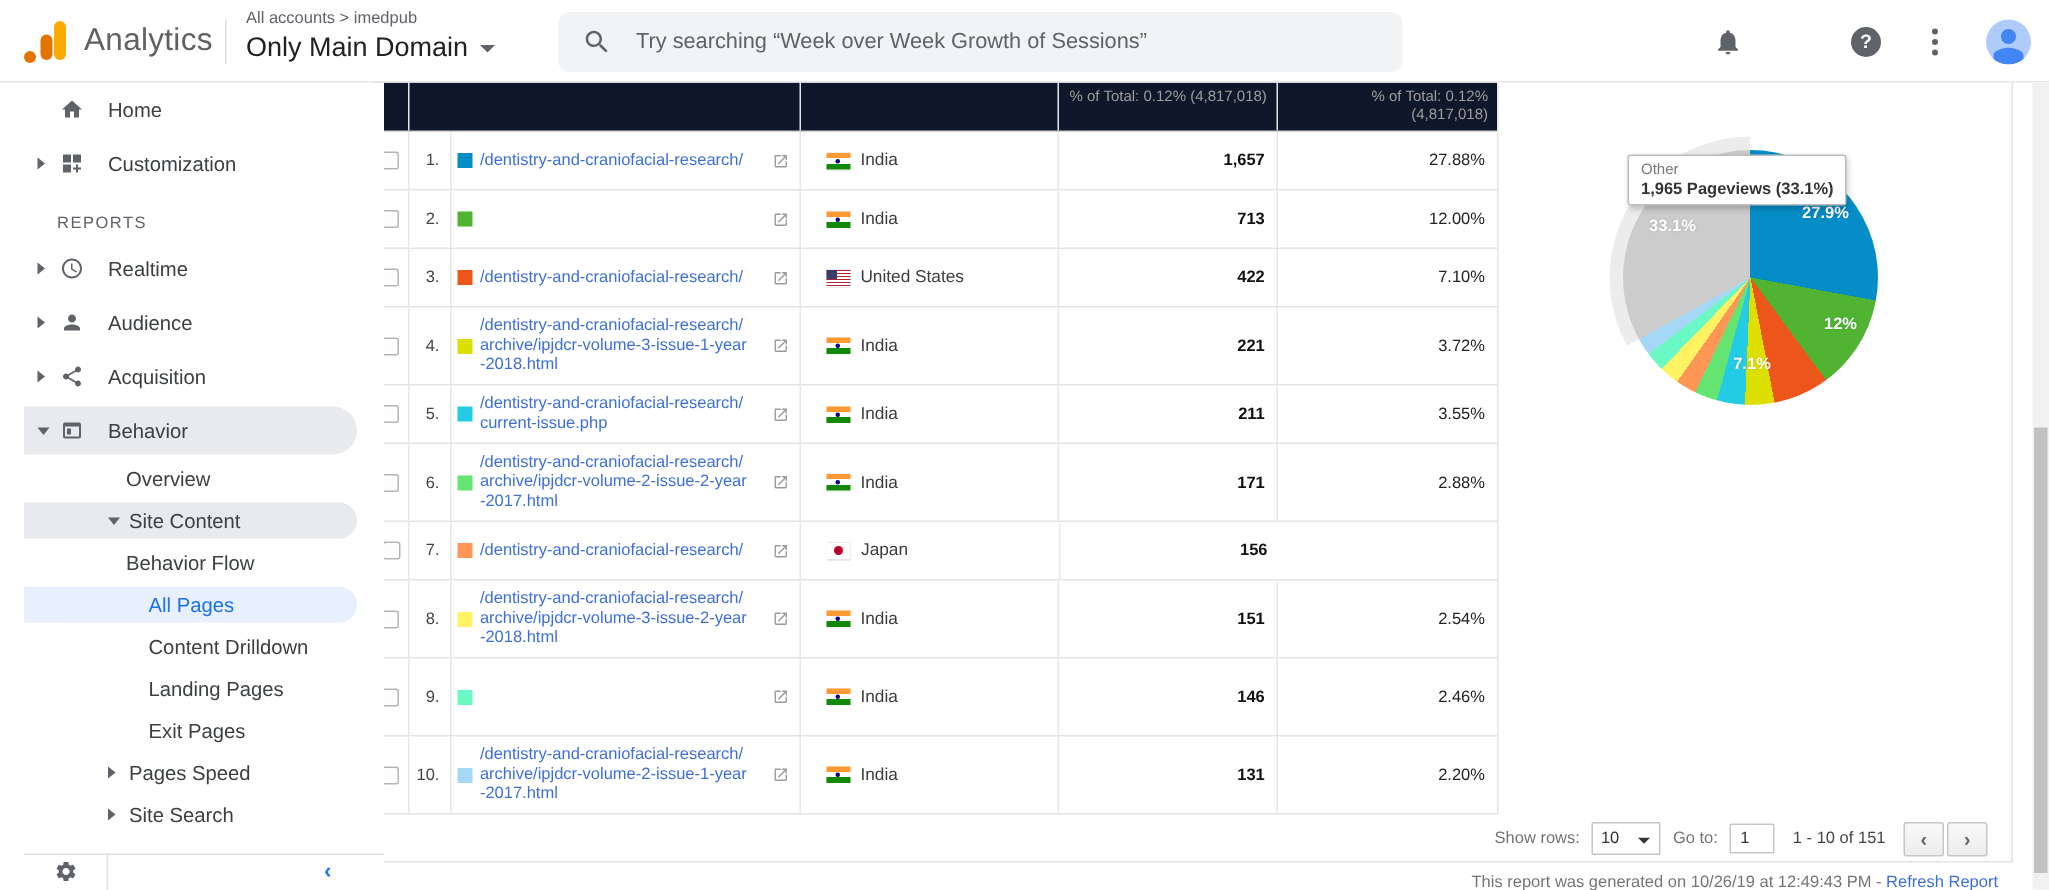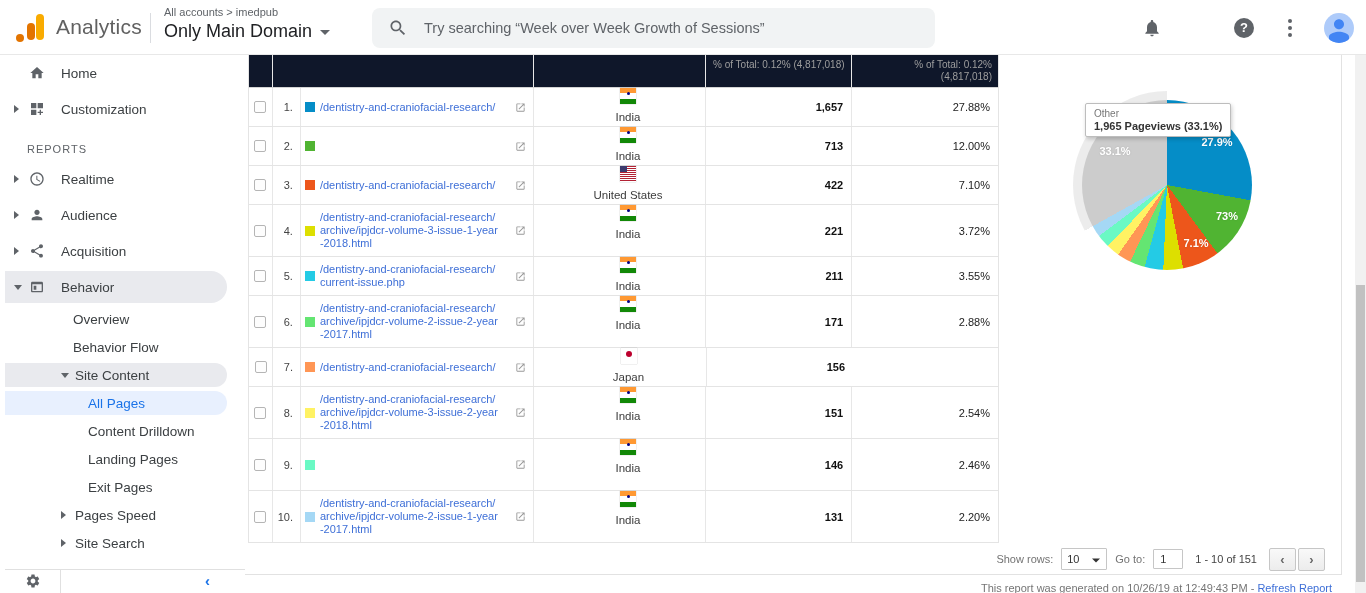--- a/index.html
+++ b/index.html
@@ -28,21 +28,21 @@
   .grid-ico { display:grid; grid-template-columns:8px 8px; grid-template-rows:8px 8px; gap:3px; }
   .grid-ico i { background:#5f6368; }
   .help-ico { width:20px; height:20px; border-radius:50%; background:#5f6368; color:#fff; font-size:13px;
     font-weight:bold; display:flex; align-items:center; justify-content:center; }
   .dots-ico { color:#5f6368; font-size:17px; font-weight:bold; letter-spacing:0; line-height:5px;
     display:flex; flex-direction:column; gap:3px; align-items:center; }
   .dots-ico i { width:4px; height:4px; border-radius:50%; background:#5f6368; }
   .avatar { width:30px; height:30px; border-radius:50%; background:#aecbfa; display:flex; align-items:flex-end; justify-content:center; overflow:hidden; }
 
   
-  .sidebar { position:absolute; left:5px; top:55px; width:240px; height:538px; background:#fff; z-index:10; }
+  .sidebar { position:absolute; left:16px; top:55px; width:240px; height:538px; background:#fff; z-index:10; }
   .nav-item { position:relative; display:flex; align-items:center; height:36px; cursor:pointer; color:#3c4043; font-size:13.5px; }
   .nav-item .pill { position:absolute; left:0; top:2px; bottom:2px; right:18px; border-radius:0 16px 16px 0; z-index:0; }
   .pill.gray { background:#e9eaee; }
   .pill.blue { background:#e8f0fe; }
   .nav-item > * { z-index:1; }
   .tri { width:0; height:0; position:absolute; }
   .tri.right { border-top:4px solid transparent; border-bottom:4px solid transparent; border-left:5px solid #5f6368; }
   .tri.down { border-left:4px solid transparent; border-right:4px solid transparent; border-top:5px solid #5f6368; }
   .lvl0 .tri { left:9px; }
   .nav-ico { position:absolute; left:24px; width:16px; height:16px; color:#5f6368; }
@@ -65,21 +65,21 @@
   
   .main { position:absolute; left:240px; top:55px; width:1115px; height:538px; background:#fff; }
   .card { position:absolute; left:0; top:0; width:1102px; height:520px; background:#fff;
     border-right:1px solid #e2e2e2; border-bottom:1px solid #e2e2e2; }
 
   .gtable { position:absolute; left:8px; top:0; width:751px; border-left:1px solid #e4e4e4; border-right:1px solid #e4e4e4; }
   .trow, .band { display:flex; border-bottom:1px solid #e4e4e4; }
   .band { height:33px; background:#0f172a; border-bottom:1px solid #d4d4d4; }
   .c { border-right:1px solid #e7e7e7; display:flex; align-items:center; }
   .c:last-child { border-right:none; }
-  .cw0{width:24px;} .cw1{width:28px;} .cw2{width:233px;} .cw3{width:173px;flex-direction:column;} .cw4{width:146px;} .cw5{width:146px;}
+  .cw0{width:24px;} .cw1{width:28px;} .cw2{width:233px;} .cw3{width:173px;} .cw4{width:146px;} .cw5{width:146px;}
   .band .c { font-size:10px; color:#9e9e9e; align-items:flex-start; padding-top:4px; }
   .band .cw4 { justify-content:center; }
   .band .cw5 { justify-content:flex-end; text-align:right; padding-right:6px; line-height:12px; }
 
   .cb-c { justify-content:center; }
   .cb { width:12px; height:12px; border:1px solid #b5b5b5; border-radius:2px; background:#fdfdfd; }
   .rank { justify-content:flex-end; padding-right:7px; font-size:11px; color:#444; }
   .pagec { position:relative; padding-left:4px; }
   .swatch { width:10px; height:10px; flex:0 0 10px; margin-right:5px; }
   .plink { font-size:11px; line-height:13px; color:#3e6fd7; text-decoration:none; width:178px;
@@ -236,27 +236,27 @@
         <span class="nav-ico">
           <svg width="16" height="16" viewBox="0 0 24 24" fill="#5f6368">
             <path d="M19 4H5c-1.11 0-2 .9-2 2v12c0 1.1.89 2 2 2h14c1.1 0 2-.9 2-2V6c0-1.1-.9-2-2-2zm0 14H5V8h14v10zM7 10h4v6H7z"></path>
           </svg>
         </span>
         <span class="lbl">Behavior</span>
       </div>
       <div class="nav-item lvl1">
         <span class="lbl">Overview</span>
       </div>
-      <div class="nav-item lvl1">
-        <span class="lbl">Behavior Flow</span>
-      </div>
       <div class="nav-item lvl1 witharrow">
         <span class="pill gray"></span>
         <span class="tri down"></span>
         <span class="lbl">Site Content</span>
+      </div>
+      <div class="nav-item lvl1">
+        <span class="lbl">Behavior Flow</span>
       </div>
       <div class="nav-item lvl2 active">
         <span class="pill blue"></span>
         <span class="lbl">All Pages</span>
       </div>
       <div class="nav-item lvl2">
         <span class="lbl">Content Drilldown</span>
       </div>
       <div class="nav-item lvl2">
         <span class="lbl">Landing Pages</span>
@@ -514,22 +514,22 @@
     </div>
     <div class="c cw4 pv">131</div>
     <div class="c cw5 pct">2.20%</div>
   </div>
 </div>
     </div>
 
     <div class="pie-ring" style="background: conic-gradient(transparent 0deg, transparent 241deg, rgb(217, 217, 217) 241deg, rgb(217, 217, 217) 360deg);"></div>
     <div class="pie" style="background: conic-gradient(rgb(5, 141, 199) 0deg, rgb(5, 141, 199) 100.4deg, rgb(80, 180, 50) 100.4deg, rgb(80, 180, 50) 143.6deg, rgb(237, 86, 27) 143.6deg, rgb(237, 86, 27) 169.1deg, rgb(221, 223, 0) 169.1deg, rgb(221, 223, 0) 182.5deg, rgb(36, 203, 229) 182.5deg, rgb(36, 203, 229) 195.3deg, rgb(100, 229, 114) 195.3deg, rgb(100, 229, 114) 205.7deg, rgb(255, 150, 85) 205.7deg, rgb(255, 150, 85) 215.1deg, rgb(255, 242, 99) 215.1deg, rgb(255, 242, 99) 224.2deg, rgb(106, 249, 196) 224.2deg, rgb(106, 249, 196) 233.1deg, rgb(165, 216, 245) 233.1deg, rgb(165, 216, 245) 241deg, rgb(204, 204, 204) 241deg, rgb(204, 204, 204) 360deg);"></div>
     <span class="pie-lbl" style="left:977px; top:87px;">27.9%</span>
-    <span class="pie-lbl" style="left:987px; top:161px;">73%</span>
-    <span class="pie-lbl" style="left:956px; top:188px;">7.1%</span>
+    <span class="pie-lbl" style="left:987px; top:161px;">12%</span>
+    <span class="pie-lbl" style="left:928px; top:188px;">7.1%</span>
     <span class="pie-lbl" style="left:875px; top:96px; color:#fff;text-align:right;">33.1%</span>
 
     <div class="tooltip">
       <div class="t1">Other</div>
       <div class="t2">1,965 Pageviews (33.1%)</div>
     </div>
 
     <div class="pagebar">
       <span class="pglbl">Show rows:</span>
       <span class="selbox">

